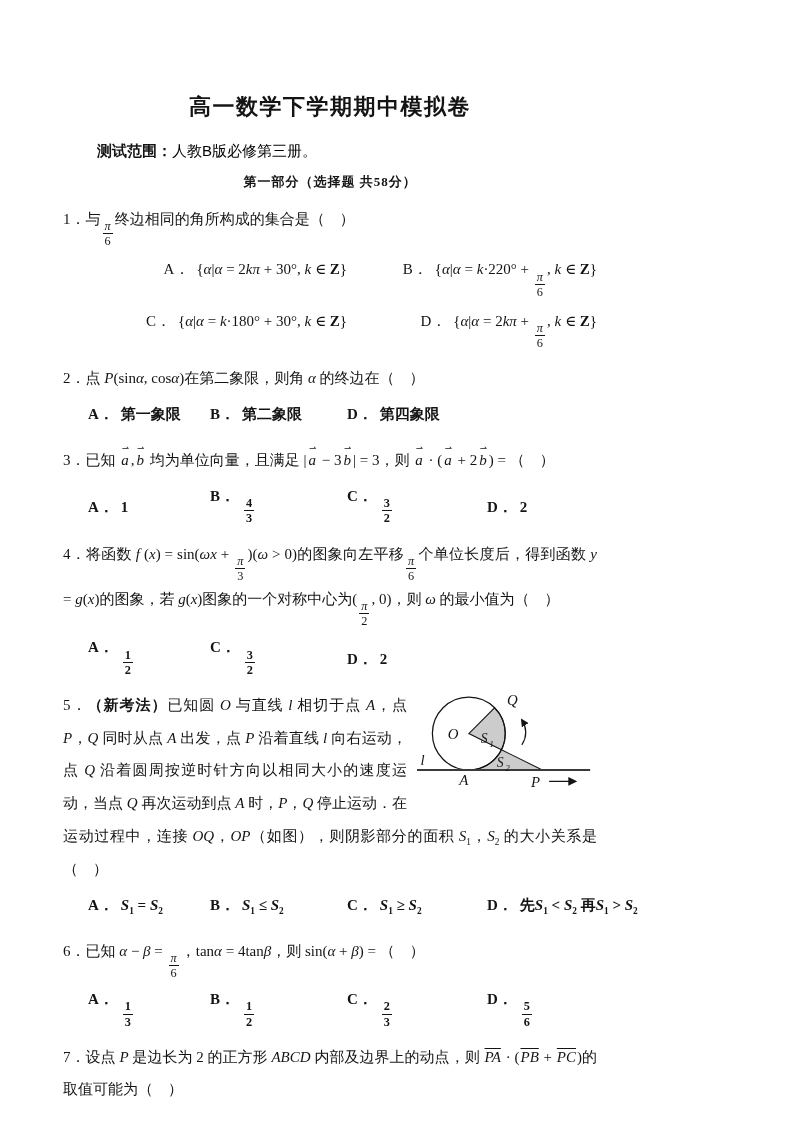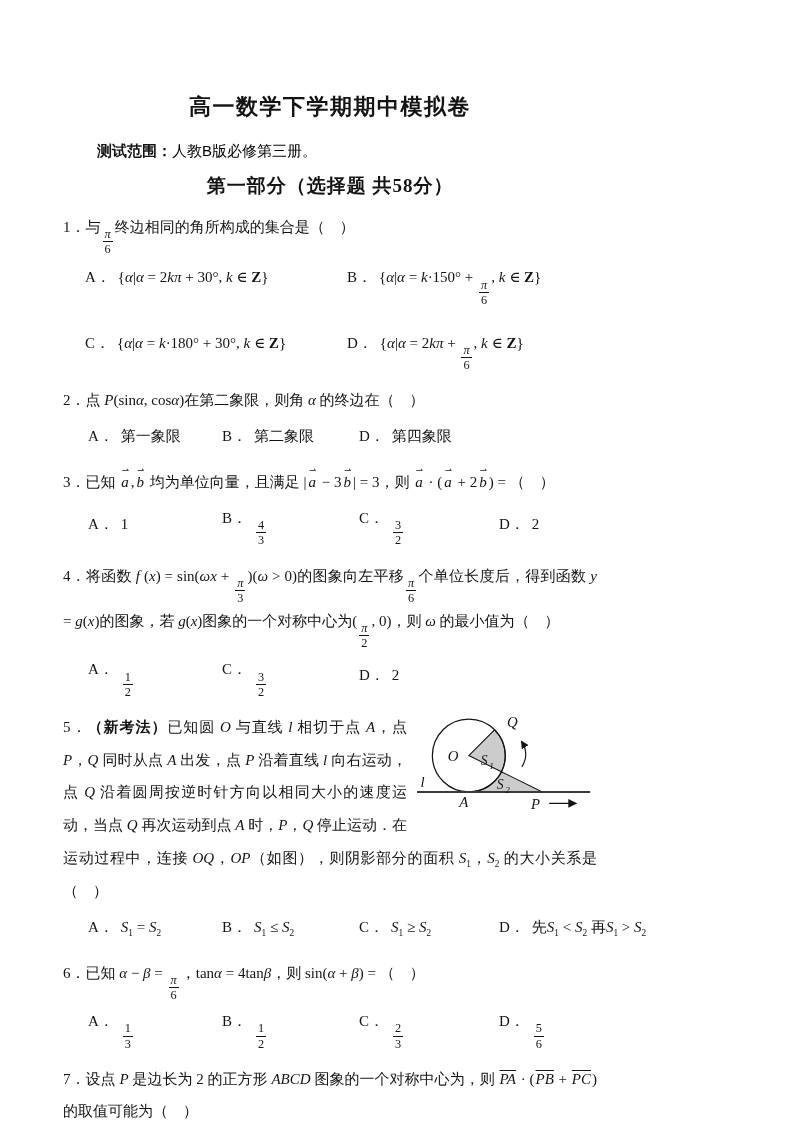--- a/index.html
+++ b/index.html
@@ -4,33 +4,33 @@
 <style>
   html,body{margin:0;padding:0;background:#ffffff;}
   body{width:793px;height:1122px;overflow:hidden;color:#141414;
        font-family:"Liberation Sans","DejaVu Sans",sans-serif;font-size:15px;}
   .sheet{box-sizing:border-box;width:659px;height:1122px;padding:92px 62px 16px 63px;}
 
   .title{text-align:center;font-size:22px;font-weight:700;letter-spacing:1.5px;margin:0 0 20px 0;}
   .scope{margin:0 0 8px 0;padding-left:34px;}
   .scope-label{font-weight:700;}
   .scope-text{color:#000000;}
-  .section-heading{text-align:center;font-size:19px;font-weight:700;letter-spacing:1px;
+  .section-heading{text-align:center;font-size:13px;font-weight:700;letter-spacing:1px;
        font-family:"Liberation Serif","DejaVu Serif",serif;margin:12px 0 10px 0;}
   .instructions{padding-left:22px;text-indent:-22px;line-height:1.75;margin:0 0 4px 0;}
 
   .question{margin-top:12px;}
   .stem{line-height:2.12;text-align:justify;}
   .opts{margin-top:1px;}
-  .opts.row4{display:flex;align-items:center;padding-left:25px;line-height:2.35;}
+  .opts.row4{display:flex;align-items:flex-end;padding-left:25px;line-height:2.35;font-weight:bold;}
   .opts.row4 .opt:nth-child(1){width:122px;flex:none;}
-  .opts.row4 .opt:nth-child(2){width:137px;flex:none;margin-left:12px;}
+  .opts.row4 .opt:nth-child(2){width:137px;flex:none;}
   .opts.row4 .opt:nth-child(3){width:140px;flex:none;}
   .opts.row4 .opt:nth-child(4){flex:1;}
-  .opts.grid2{display:grid;grid-template-columns:262px 1fr;row-gap:16px;padding-left:22px;line-height:2.6;}
+  .opts.grid2{display:grid;grid-template-columns:262px 1fr;row-gap:2px;padding-left:22px;line-height:2.6;text-align:right;}
   .opt{white-space:nowrap;}
   .opt-label{font-family:"Liberation Serif","DejaVu Serif",serif;margin-right:7px;}
   .clear{clear:both;}
 
   .rm{font-family:"Liberation Serif","DejaVu Serif",serif;}
   .it{font-family:"Liberation Serif","DejaVu Serif",serif;font-style:italic;}
   .bd{font-family:"Liberation Serif","DejaVu Serif",serif;font-weight:700;}
   .frac{display:inline-flex;flex-direction:column;align-items:center;vertical-align:-0.5em;
         line-height:1.15;font-size:0.82em;font-family:"Liberation Serif","DejaVu Serif",serif;margin:0 2px;}
   .frac .fn{border-bottom:1px solid #141414;padding:0 2px;}
@@ -58,21 +58,21 @@
   <h2 class="section-heading">第一部分（选择题 共58分）</h2>
 
 
   <div class="question">
     <div class="stem"><span class="rm">1．与</span><span class="frac">
           <span class="fn it">π</span>
           <span class="fd">6</span>
         </span><span class="rm">终边相同的角所构成的集合是（　）</span></div>
     <div class="opts grid2">
         <span class="opt"><span class="opt-label">A．</span><span class="opt-body"><span class="rm">{</span><span class="it">α</span><span class="rm">|</span><span class="it">α</span><span class="rm"> = 2</span><span class="it">kπ</span><span class="rm"> + 30°, </span><span class="it">k</span><span class="rm"> ∈ </span><span class="bd">Z</span><span class="rm">}</span></span></span>
-        <span class="opt"><span class="opt-label">B．</span><span class="opt-body"><span class="rm">{</span><span class="it">α</span><span class="rm">|</span><span class="it">α</span><span class="rm"> = </span><span class="it">k</span><span class="rm">·150° + </span><span class="frac">
+        <span class="opt"><span class="opt-label">B．</span><span class="opt-body"><span class="rm">{</span><span class="it">α</span><span class="rm">|</span><span class="it">α</span><span class="rm"> = </span><span class="it">k</span><span class="rm">·220° + </span><span class="frac">
               <span class="fn it">π</span>
               <span class="fd">6</span>
             </span><span class="rm">, </span><span class="it">k</span><span class="rm"> ∈ </span><span class="bd">Z</span><span class="rm">}</span></span></span>
         <span class="opt"><span class="opt-label">C．</span><span class="opt-body"><span class="rm">{</span><span class="it">α</span><span class="rm">|</span><span class="it">α</span><span class="rm"> = </span><span class="it">k</span><span class="rm">·180° + 30°, </span><span class="it">k</span><span class="rm"> ∈ </span><span class="bd">Z</span><span class="rm">}</span></span></span>
         <span class="opt"><span class="opt-label">D．</span><span class="opt-body"><span class="rm">{</span><span class="it">α</span><span class="rm">|</span><span class="it">α</span><span class="rm"> = 2</span><span class="it">kπ</span><span class="rm"> + </span><span class="frac">
               <span class="fn it">π</span>
               <span class="fd">6</span>
             </span><span class="rm">, </span><span class="it">k</span><span class="rm"> ∈ </span><span class="bd">Z</span><span class="rm">}</span></span></span>
       </div>
   </div>
@@ -179,21 +179,21 @@
               <span class="fd">3</span>
             </span></span></span>
         <span class="opt"><span class="opt-label">D．</span><span class="opt-body"><span class="frac">
               <span class="fn">5</span>
               <span class="fd">6</span>
             </span></span></span>
       </div>
   </div>
 
   <div class="question">
-    <div class="stem"><span class="rm">7．设点 </span><span class="it">P</span><span class="rm"> 是边长为 2 的正方形 </span><span class="it">ABCD</span><span class="rm"> 图象的一个对称中心为，则 </span><span class="ov">PA</span><span class="rm"> · (</span><span class="ov">PB</span><span class="rm"> + </span><span class="ov">PC</span><span class="rm">)的取值可能为（　）</span></div>
+    <div class="stem"><span class="rm">7．设点 </span><span class="it">P</span><span class="rm"> 是边长为 2 的正方形 </span><span class="it">ABCD</span><span class="rm"> 内部及边界上的动点，则 </span><span class="ov">PA</span><span class="rm"> · (</span><span class="ov">PB</span><span class="rm"> + </span><span class="ov">PC</span><span class="rm">)的取值可能为（　）</span></div>
     <div class="opts row4">
         <span class="opt"></span>
         <span class="opt"><span class="opt-body"></span></span>
         <span class="opt"><span class="opt-body"></span></span>
         <span class="opt"></span>
       </div>
   </div>
 
 </div>
 

